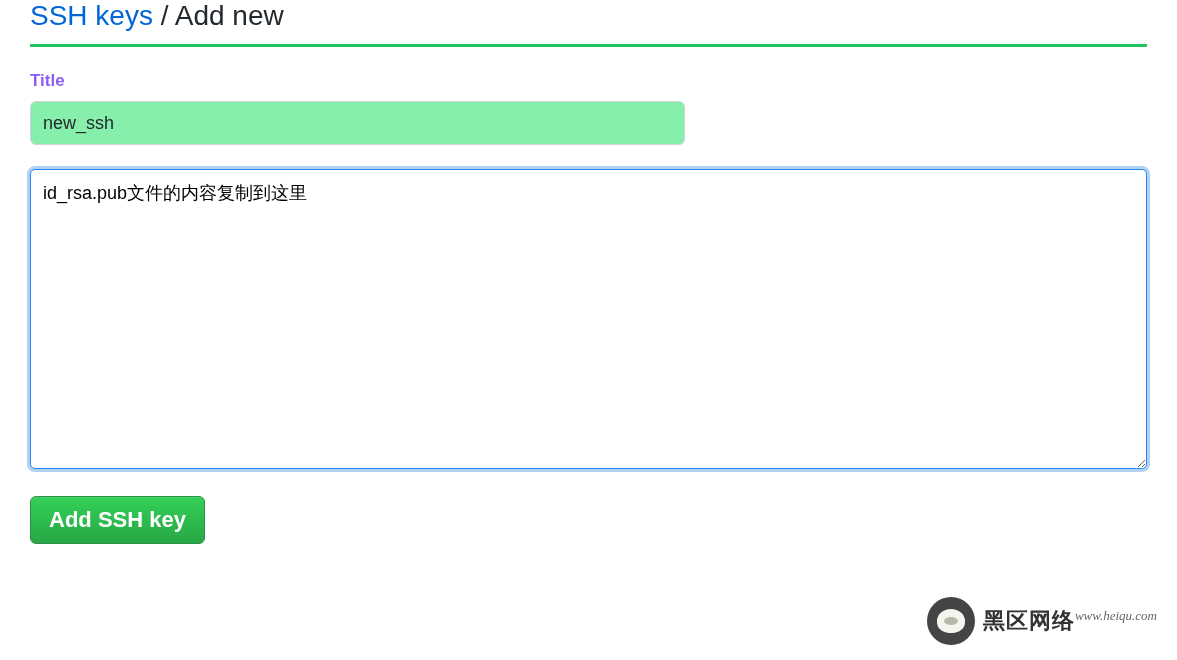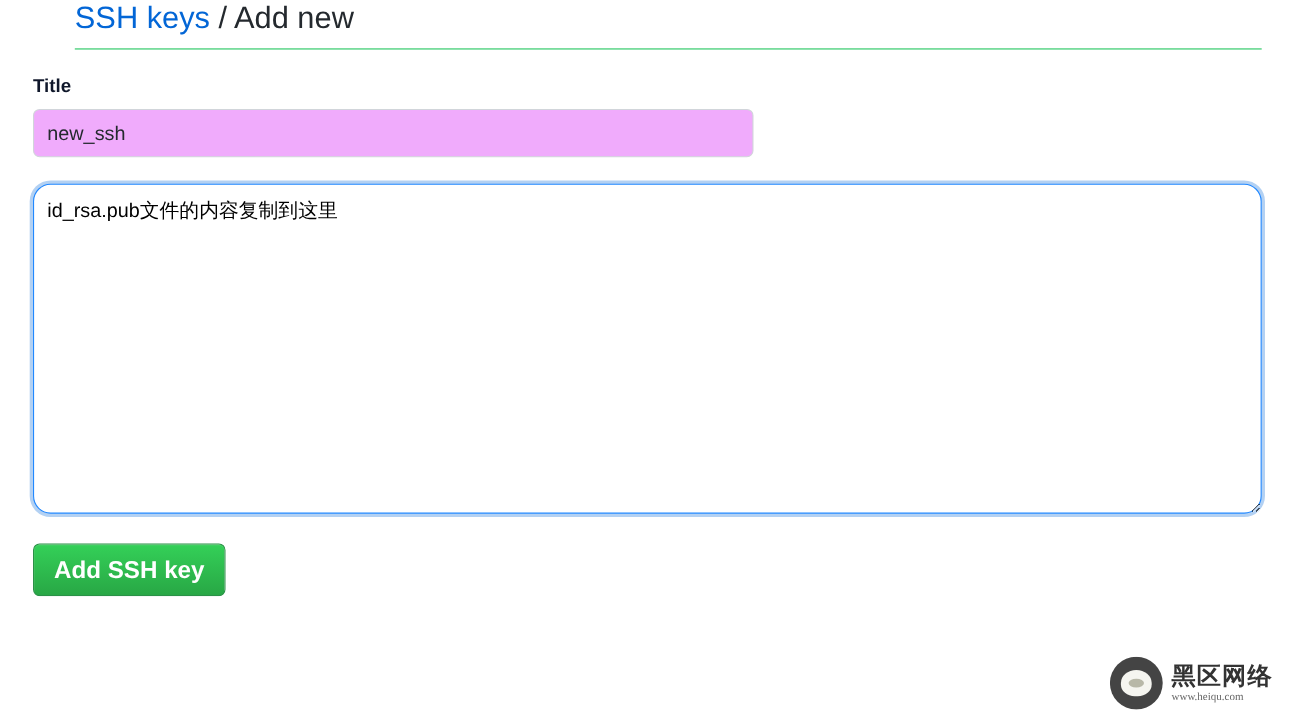--- a/index.html
+++ b/index.html
@@ -13,63 +13,62 @@
       color: #24292e;
       background: #ffffff;
       padding: 0 30px;
       width: 1177px;
     }
     .page-header {
       font-size: 28px;
       font-weight: 400;
       padding: 0 0 12px 0;
       margin-bottom: 24px;
-      border-bottom: 1px solid #22c55e;
-      margin-left: 38px;
+      border-bottom: 3px solid #22c55e;
     }
     .page-header a {
       color: #0366d6;
       text-decoration: none;
     }
     .page-header .sep {
       color: #24292e;
     }
     .form-group {
       margin-bottom: 24px;
     }
     .form-label {
       display: block;
       font-weight: 600;
       font-size: 17px;
       margin-bottom: 10px;
-      color: #0f172a;
+      color: #8b5cf6;
     }
     .form-control {
       width: 100%;
       padding: 10px 12px;
       font-size: 18px;
       line-height: 22px;
       color: #24292e;
-      background-color: #f0abfc;
+      background-color: #86efac;
       border: 1px solid #d1d5da;
       border-radius: 6px;
       outline: none;
       font-family: inherit;
     }
     .title-input {
       max-width: 655px;
     }
     .key-textarea {
       width: 100%;
       height: 300px;
       resize: both;
       background-color: #ffffff;
       border: 1px solid #2188ff;
       box-shadow: 0 0 0 3px rgba(3, 102, 214, 0.3);
-      border-radius: 16px;
+      border-radius: 5px;
       padding: 10px 12px;
       font-size: 18px;
       font-family: inherit;
       line-height: 1.5;
     }
     .btn-primary {
       display: inline-block;
       padding: 10px 18px;
       font-size: 22px;
       font-weight: 600;
@@ -112,31 +111,31 @@
       top: 8px;
       left: 50%;
       transform: translateX(-50%);
       width: 14px;
       height: 8px;
       background: #b8b8a8;
       border-radius: 50%;
     }
     .watermark-text {
       display: flex;
-      flex-direction: column;
       line-height: 1.1;
     }
     .watermark-title {
       font-size: 22px;
       font-weight: 700;
       color: #333;
       letter-spacing: 1px;
     }
     .watermark-url {
-      font-size: 10px;
+      font-size: 13px;
+      font-style: italic;
       color: #666;
       font-family: Georgia, serif;
     }
   </style>
 </head>
 <body>
 
 
 
 <h2 class="page-header">

